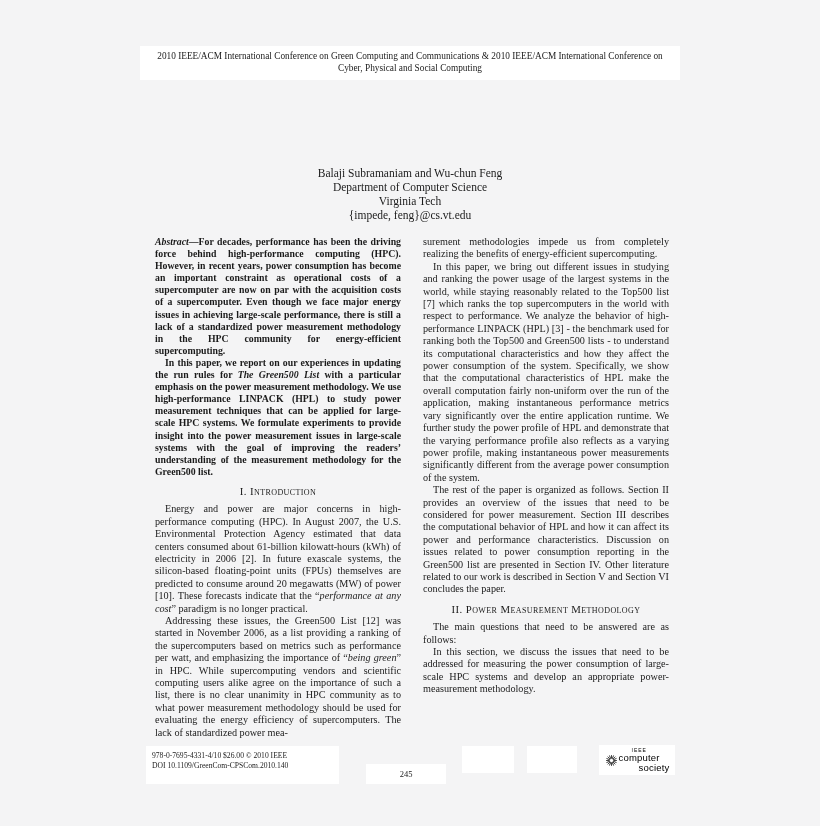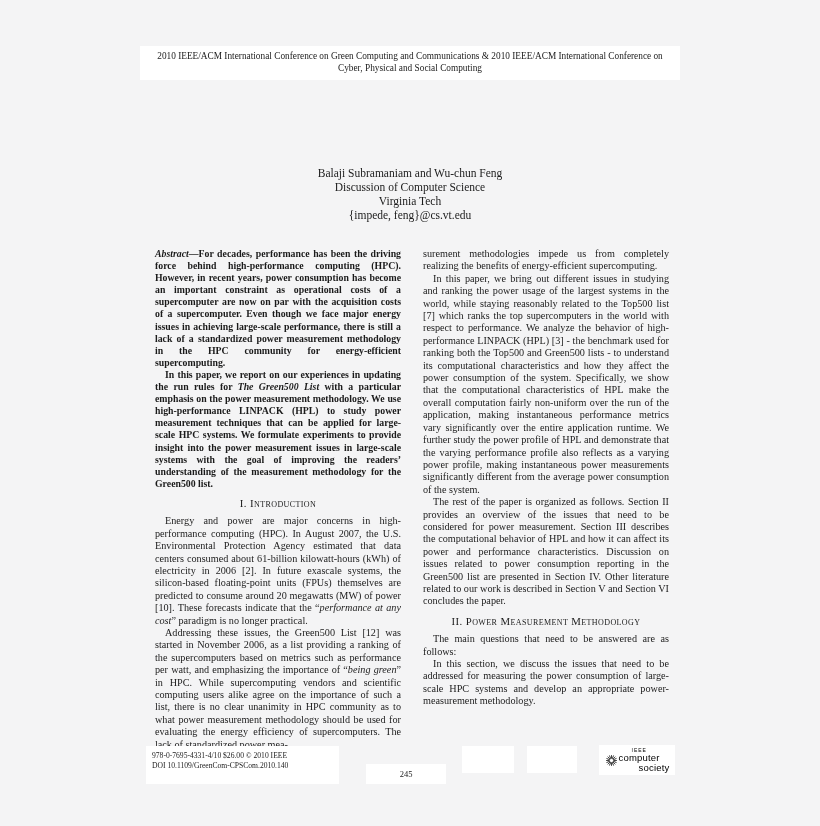--- a/index.html
+++ b/index.html
@@ -23,21 +23,21 @@
     position:absolute; top:95px; left:0; width:100%;
     text-align:center;
     font-size:23px; line-height:28px;
   }
   .authors-block {
     position:absolute; top:166px; left:0; width:100%;
     text-align:center;
     font-size:11.5px; line-height:14px;
   }
   .columns {
-    position:absolute; top:248px; left:155px; width:514px;
+    position:absolute; top:236px; left:155px; width:514px;
     display:flex; gap:22px;
   }
   .col { width:251px; font-size:10.2px; line-height:12.4px; text-align:justify; }
   .col p { margin:0; text-indent:10px; }
   .col p.noindent { text-indent:0; }
   .abstract p {
     font-weight:bold;
     font-size:9.8px; line-height:12.1px;
   }
   .abstract .lead { font-style:italic; }
@@ -90,21 +90,21 @@
 </head>
 <body>
 
 <div class="page">
 
   <div class="banner">2010 IEEE/ACM International Conference on Green Computing and Communications &amp; 2010 IEEE/ACM International Conference on Cyber, Physical and Social Computing</div>
 
 
   <div class="authors-block">
     <div>Balaji Subramaniam and Wu-chun Feng</div>
-    <div>Discussion of Computer Science</div>
+    <div>Department of Computer Science</div>
     <div>Virginia Tech</div>
     <div>{impede, feng}@cs.vt.edu</div>
   </div>
 
   <div class="columns">
 
     <div class="col">
       <div class="abstract">
         <p class="noindent"><span class="lead">Abstract</span><span>—For decades, performance has been the driving force behind high-performance computing (HPC). However, in recent years, power consumption has become an important constraint as operational costs of a supercomputer are now on par with the acquisition costs of a supercomputer. Even though we face major energy issues in achieving large-scale performance, there is still a lack of a standardized power measurement methodology in the HPC community for energy-efficient supercomputing.</span></p>
         <p><span>In this paper, we report on our experiences in updating the run rules for </span><span class="ital">The Green500 List</span><span> with a particular emphasis on the power measurement methodology. We use high-performance LINPACK (HPL) to study power measurement techniques that can be applied for large-scale HPC systems. We formulate experiments to provide insight into the power measurement issues in large-scale systems with the goal of improving the readers’ understanding of the measurement methodology for the Green500 list.</span></p>

